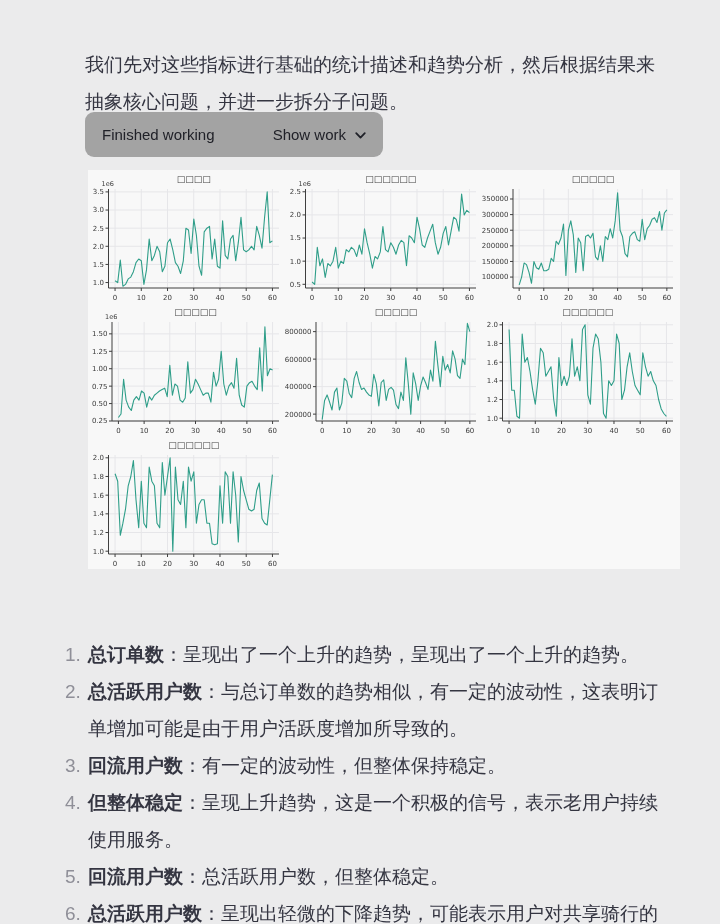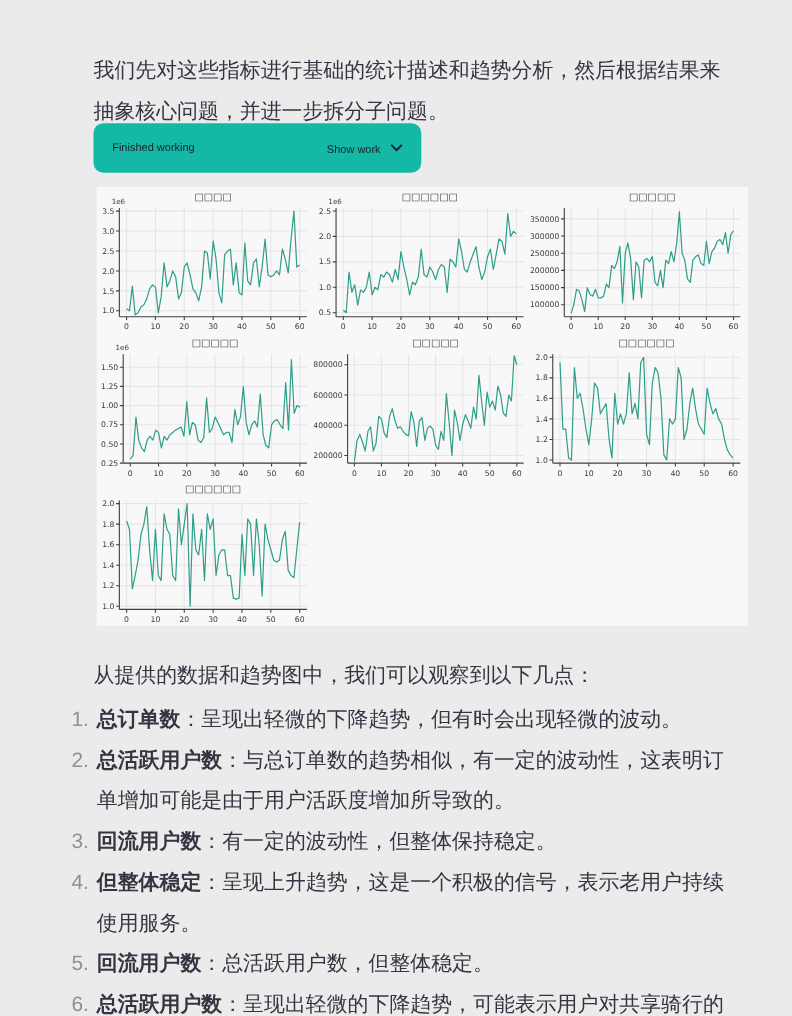--- a/index.html
+++ b/index.html
@@ -8,24 +8,24 @@
     background:#ebebec;
     font-family:"Liberation Sans","DejaVu Sans",sans-serif;
   }
   .page{position:relative;width:696px;height:924px;}
   .para{
     position:absolute;left:85px;top:27px;width:575px;
     font-size:19px;line-height:37px;color:#343541;
   }
   .toolbar{
     position:absolute;left:85px;top:112px;width:298px;height:45px;
-    background:#14b8a6;border-radius:9px;
+    background:#a3a3a3;border-radius:9px;
     display:flex;align-items:center;justify-content:space-between;
     padding:0 15px 0 17px;box-sizing:border-box;
-    font-size:10px;color:#202128;cursor:pointer;
+    font-size:15px;color:#202128;cursor:pointer;
   }
   .showwork{display:flex;align-items:flex-end;gap:7px;}
   .figure{
     position:absolute;left:88px;top:170px;width:592px;height:399px;
     background:#f8f8f8;
     display:grid;grid-template-columns:197px 197px 198px;grid-template-rows:133px 133px 133px;
   }
   .cell{position:relative;}
   .intro{
     position:absolute;left:85px;top:577px;width:590px;
@@ -367,24 +367,23 @@
           <line x1="17.5" y1="59.16037735849055" x2="20.5" y2="59.16037735849055" stroke="#3f3f3f" stroke-width="1"></line>
           <text x="16" y="61.56037735849055" font-size="7" fill="#3a3a3a" text-anchor="end">1.6</text>
           <line x1="17.5" y1="40.48113207547168" x2="20.5" y2="40.48113207547168" stroke="#3f3f3f" stroke-width="1"></line>
           <text x="16" y="42.881132075471676" font-size="7" fill="#3a3a3a" text-anchor="end">1.8</text>
           <line x1="17.5" y1="21.80188679245281" x2="20.5" y2="21.80188679245281" stroke="#3f3f3f" stroke-width="1"></line>
           <text x="16" y="24.201886792452807" font-size="7" fill="#3a3a3a" text-anchor="end">2.0</text>
           <text x="105.75" y="11.5" font-size="9" fill="#3c3c3c" text-anchor="middle">□□□□□□</text>
         </svg></div>
     </div>
 
-  <p class="intro">从提供的数据和趋势图中，我们可以观察到以下几点：</p>
 
   <ol class="analysis" id="analysis-list">
-      <li><span class="num">1.</span><span class="term">总订单数</span><span>：呈现出轻微的下降趋势，但有时会出现轻微的波动。</span></li>
+      <li><span class="num">1.</span><span class="term">总订单数</span><span>：呈现出了一个上升的趋势，呈现出了一个上升的趋势。</span></li>
       <li><span class="num">2.</span><span class="term">总活跃用户数</span><span>：与总订单数的趋势相似，有一定的波动性，这表明订单增加可能是由于用户活跃度增加所导致的。</span></li>
       <li><span class="num">3.</span><span class="term">回流用户数</span><span>：有一定的波动性，但整体保持稳定。</span></li>
       <li><span class="num">4.</span><span class="term">但整体稳定</span><span>：呈现上升趋势，这是一个积极的信号，表示老用户持续使用服务。</span></li>
       <li><span class="num">5.</span><span class="term">回流用户数</span><span>：总活跃用户数，但整体稳定。</span></li>
       <li><span class="num">6.</span><span class="term">总活跃用户数</span><span>：呈现出轻微的下降趋势，可能表示用户对共享骑行的需求有减少</span></li>
     </ol>
 
 </div>
 
 </body></html>

